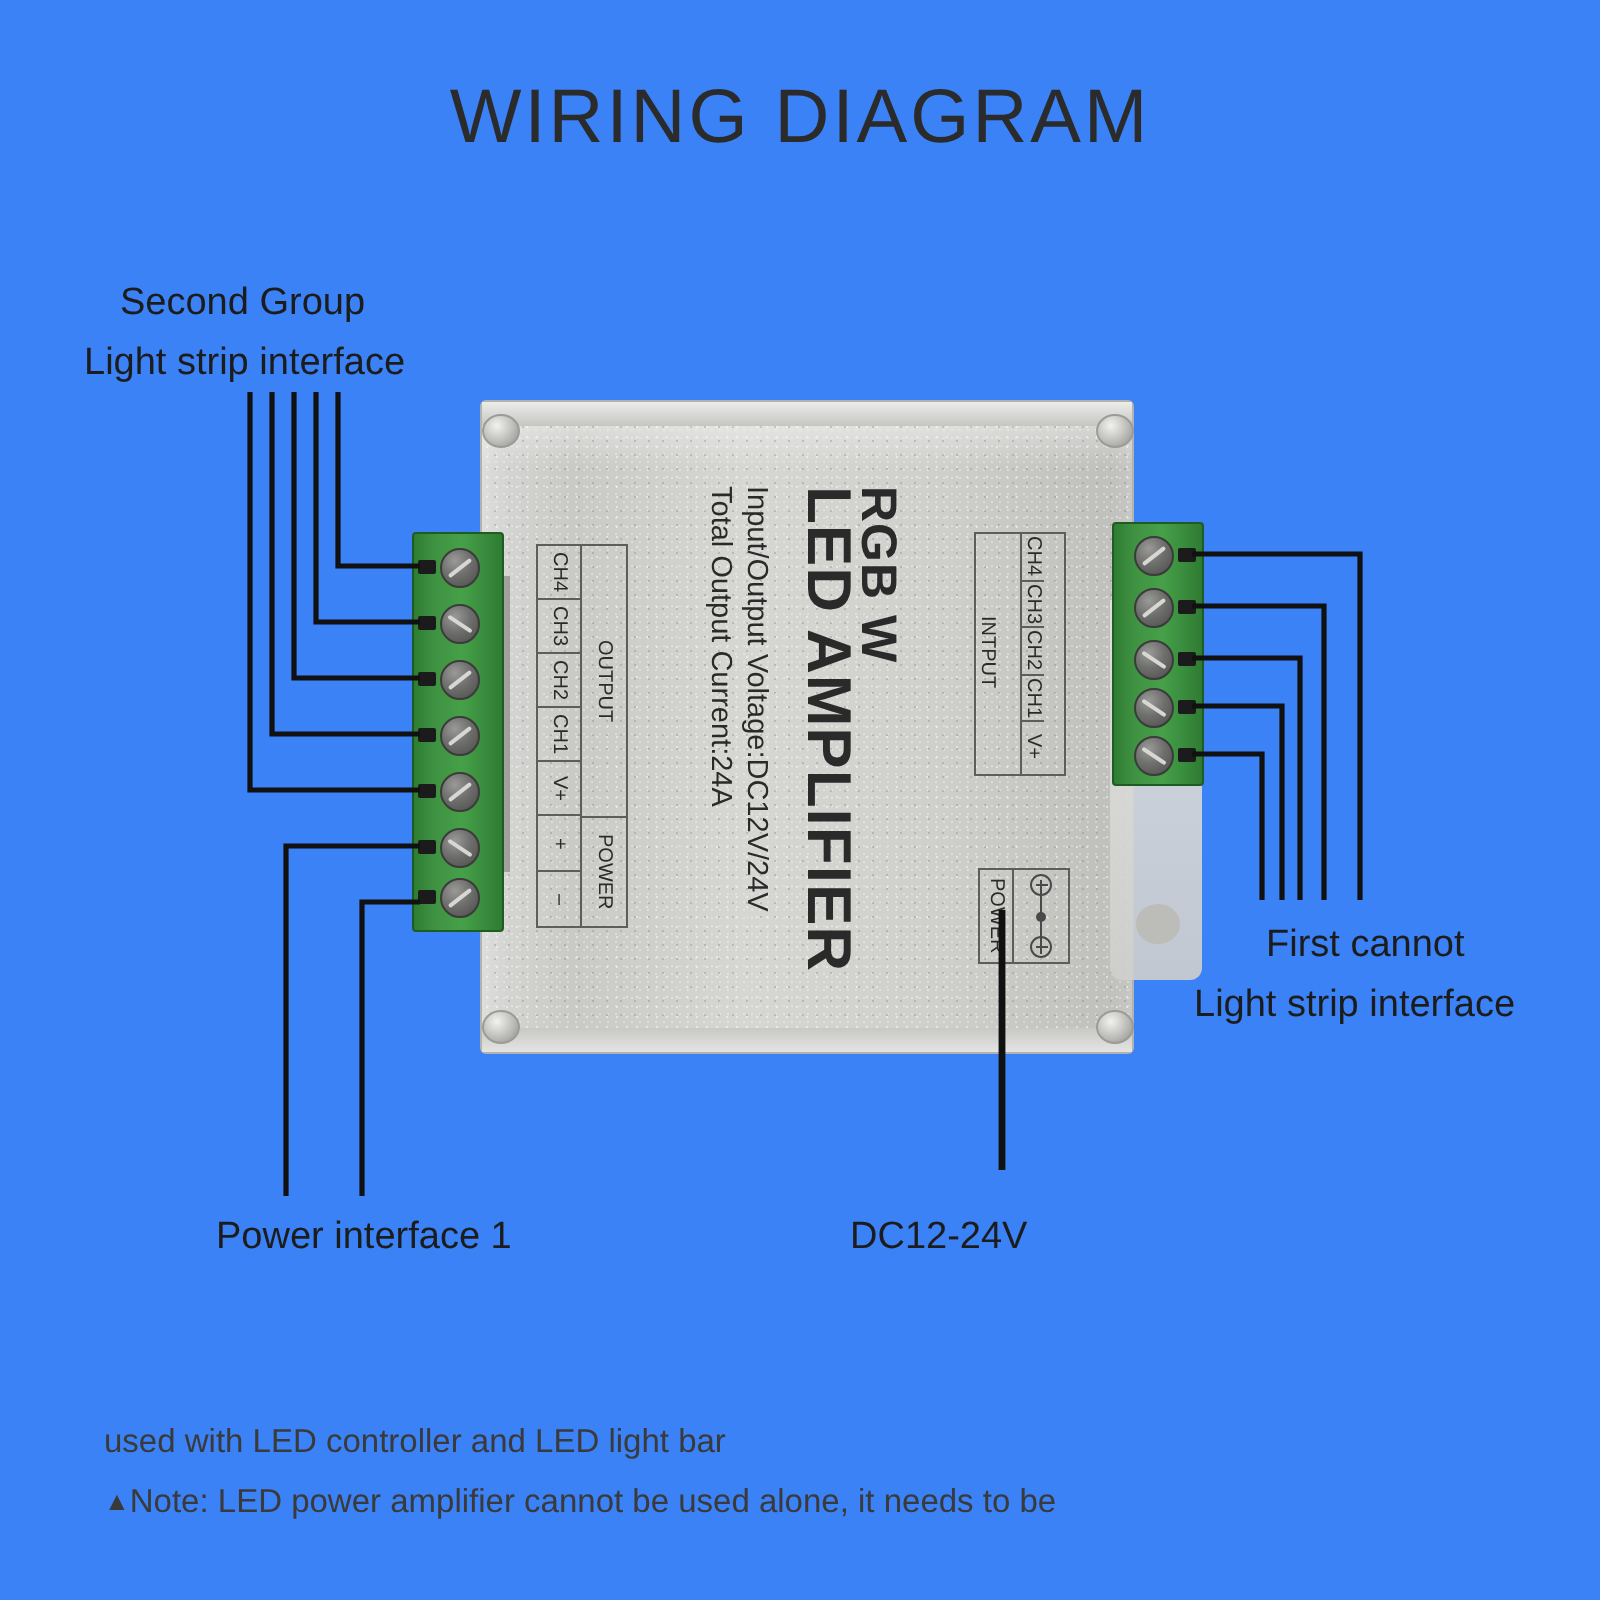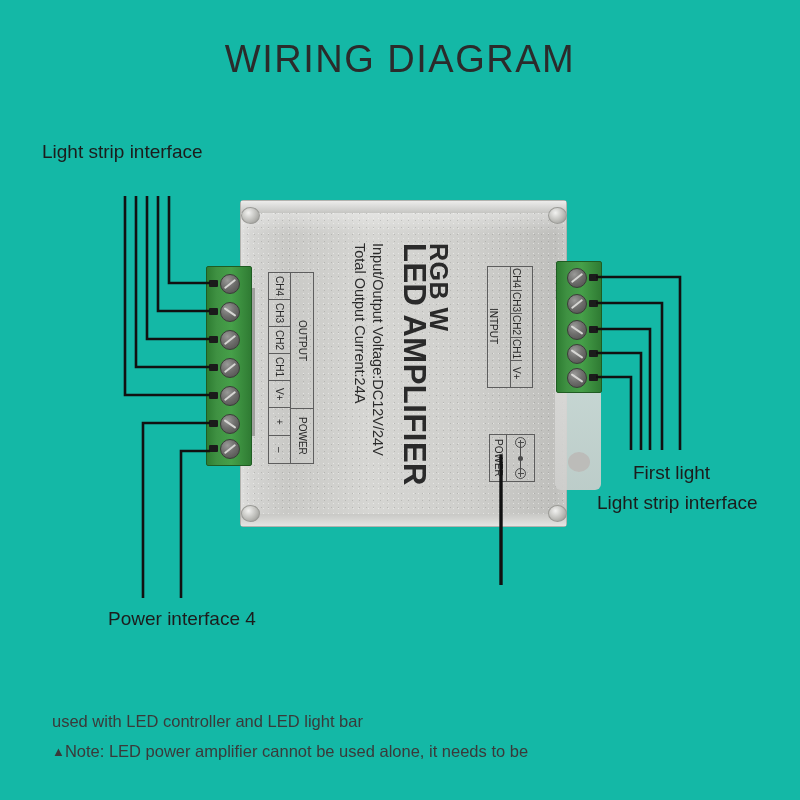--- a/index.html
+++ b/index.html
@@ -4,21 +4,21 @@
 <style>
   html, body {
     margin: 0;
     padding: 0;
     background: #ffffff;
   }
   #page {
     position: relative;
     width: 800px;
     height: 800px;
-    background: #14b8a6;
+    background: #3b82f6;
     font-family: "Liberation Sans", sans-serif;
     overflow: hidden;
   }
 
   
   #title {
     position: absolute;
     left: 0;
     top: 38px;
     width: 800px;
@@ -473,33 +473,35 @@
     <path d="M 596 277 L 680 277 L 680 450"></path>
     <path d="M 596 303 L 662 303 L 662 450"></path>
     <path d="M 596 329 L 650 329 L 650 450"></path>
     <path d="M 596 353 L 641 353 L 641 450"></path>
     <path d="M 596 377 L 631 377 L 631 450"></path>
 
     <path class="thick" d="M 501 455 L 501 585"></path>
   </svg>
 
   <div class="callout" id="callout-second-group">
+    <div class="ln1">Second Group</div>
     <div class="ln2">Light strip interface</div>
   </div>
 
   <div class="callout" id="callout-first-group">
-    <div class="ln1">First light</div>
+    <div class="ln1">First cannot</div>
     <div class="ln2">Light strip interface</div>
   </div>
 
   <div class="callout" id="callout-power2">
-    <div>Power interface 4</div>
+    <div>Power interface 1</div>
   </div>
 
   <div class="callout" id="callout-power1">
+    <div>DC12-24V</div>
   </div>
 
   <div id="note">
     <div>used with LED controller and LED light bar</div>
     <div><span class="tri">▲</span><span>Note: LED power amplifier cannot be used alone, it needs to be</span></div>
   </div>
 
 </div>
 
 </body></html>

